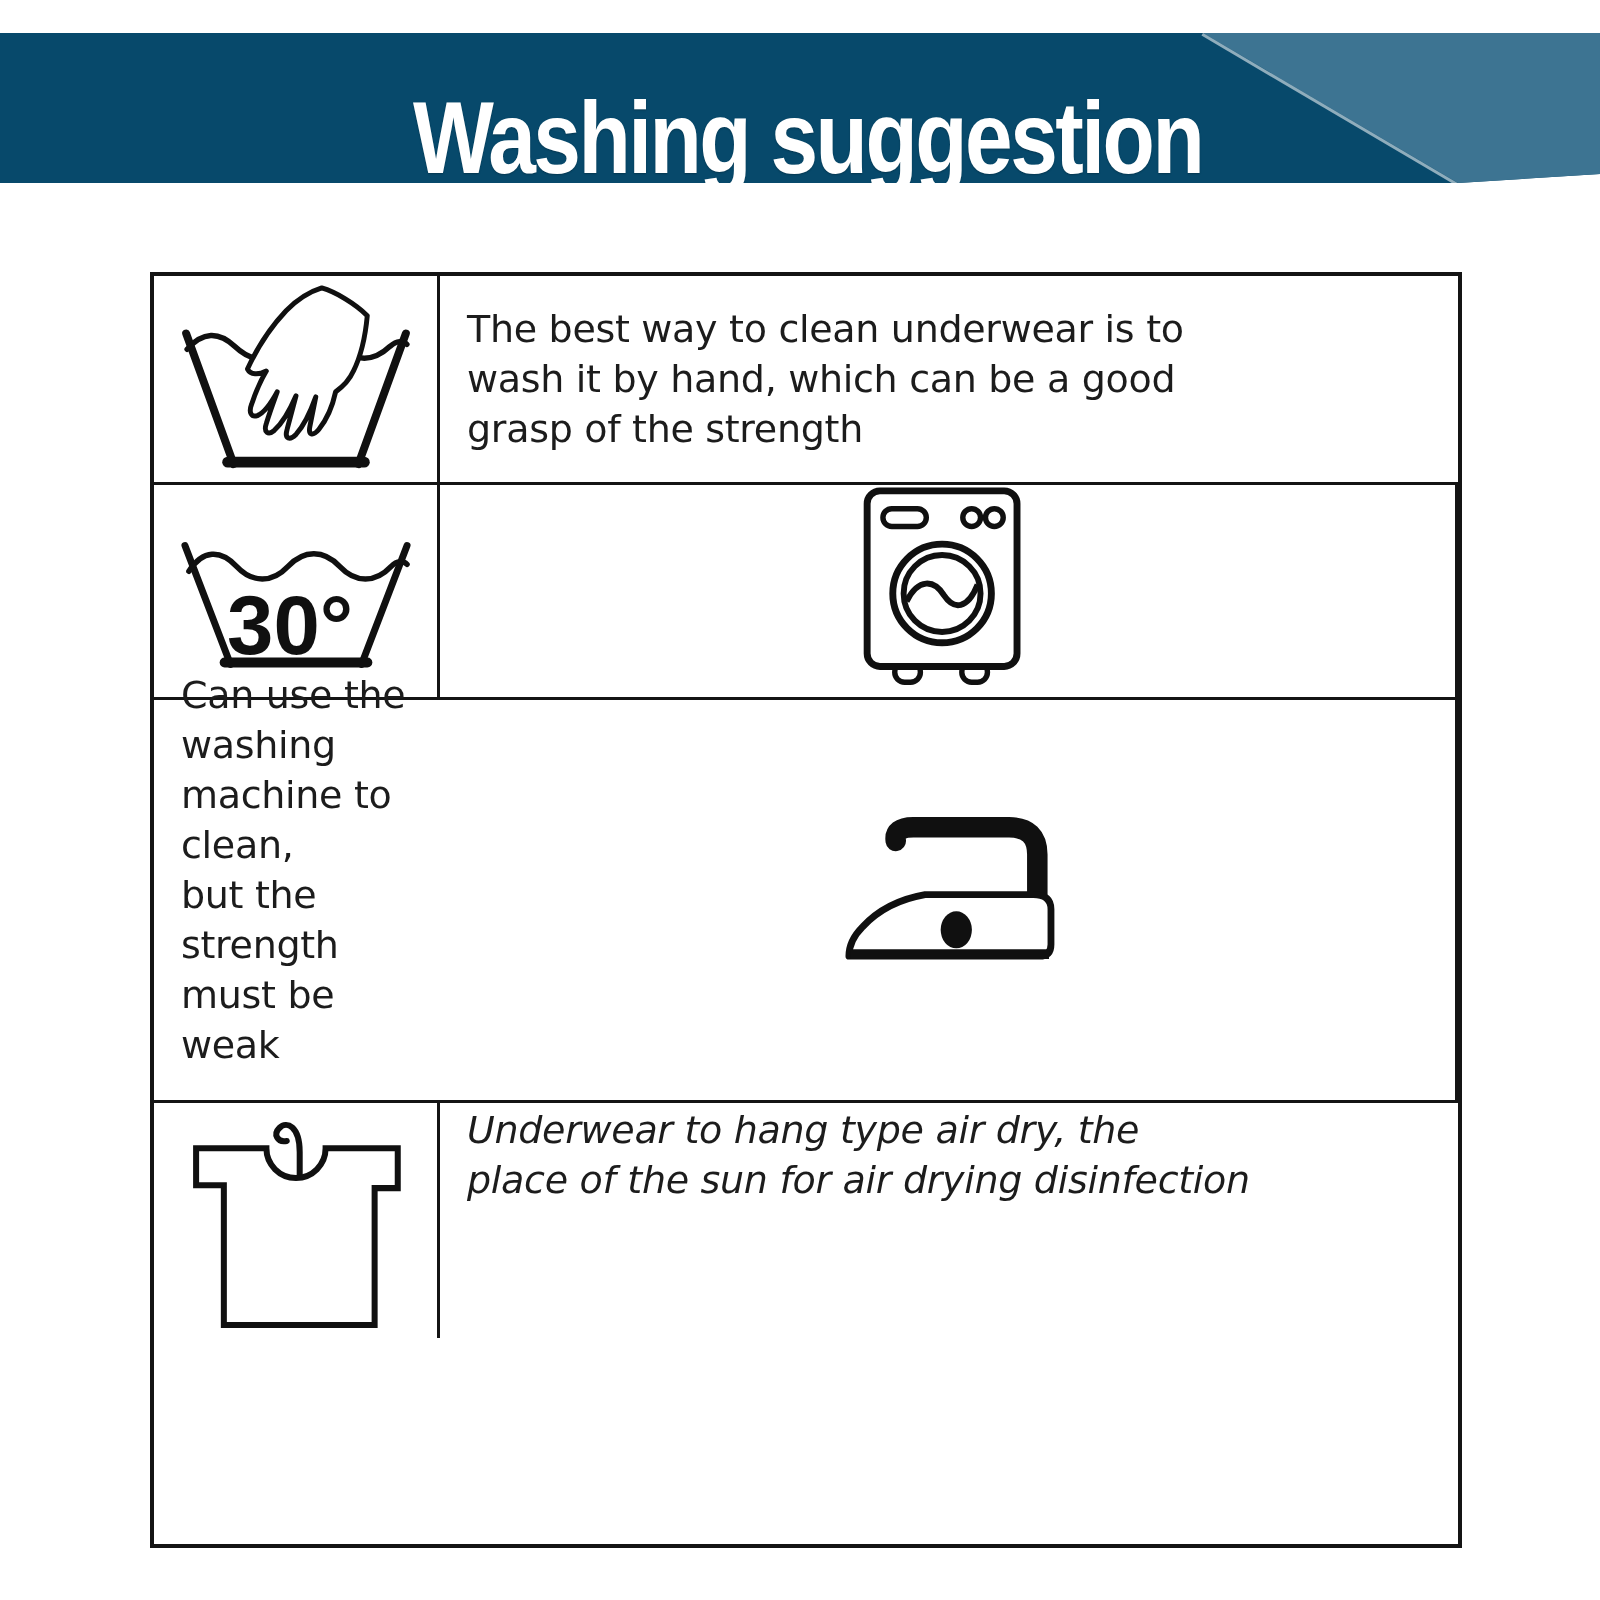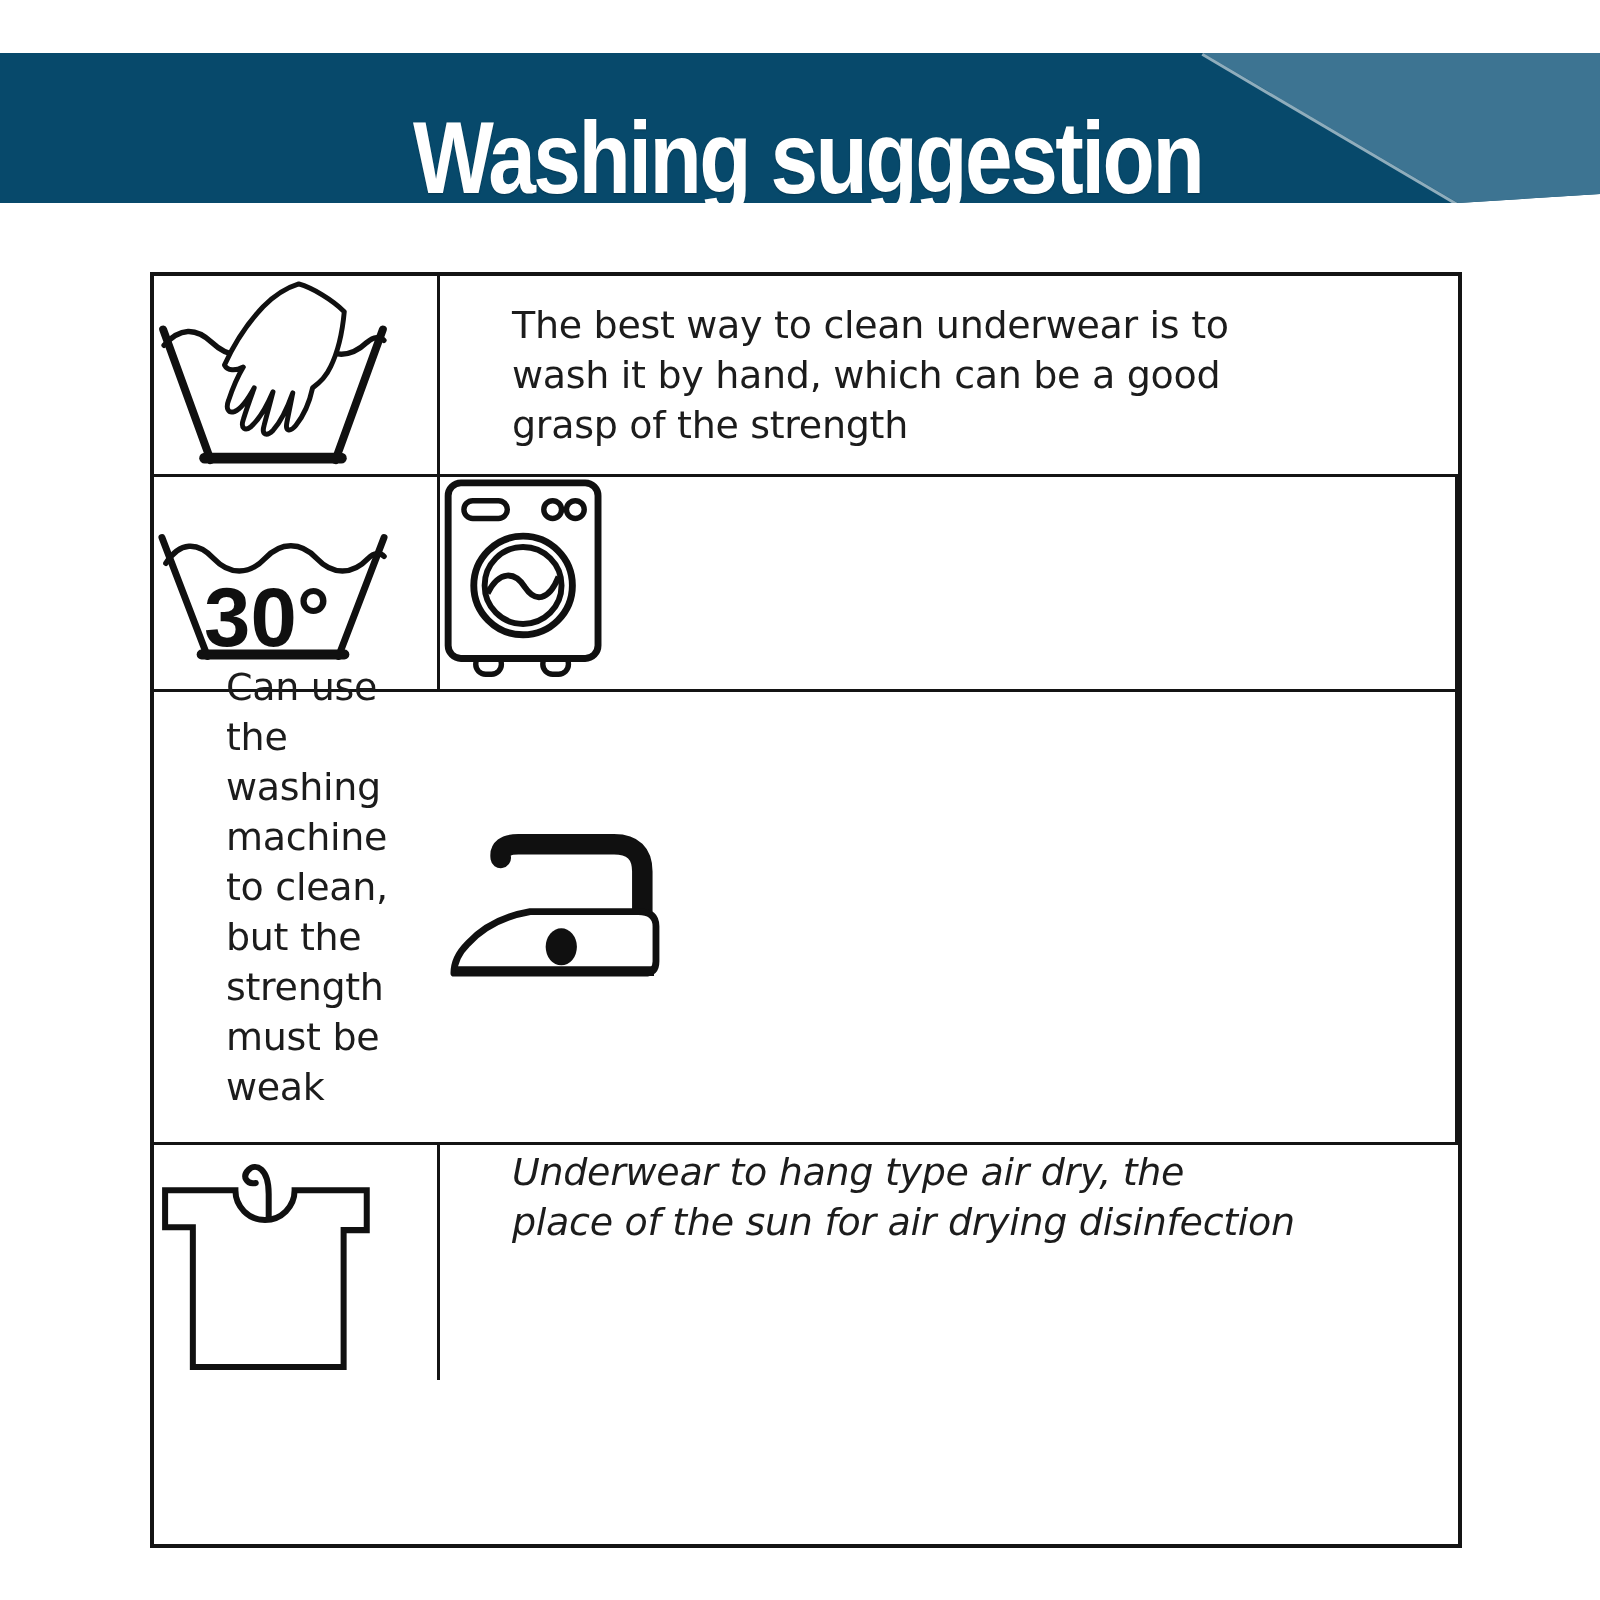--- a/index.html
+++ b/index.html
@@ -1,36 +1,36 @@
 <!DOCTYPE html>
 <html><head>
 <meta charset="utf-8">
 <style>
   html,body{margin:0;padding:0;background:#ffffff;}
   .page{position:relative;width:1600px;height:1600px;background:#ffffff;overflow:hidden;
         font-family:"Liberation Sans",sans-serif;}
 
   
   .banner{position:absolute;left:0;top:33px;width:1600px;height:150px;background:#07496b;
-          clip-path:polygon(0 0,1600px 0,1600px 141px,1458px 150px,0 150px);margin-top:20px;}
+          clip-path:polygon(0 0,1600px 0,1600px 141px,1458px 150px,0 150px);}
   .banner-light{position:absolute;left:0;top:0;width:1600px;height:150px;background:#3d7492;
           clip-path:polygon(1203px 0,1600px 0,1600px 150px,1458px 150px);}
   .banner-divider{position:absolute;left:1203px;top:0;width:298px;height:3px;
           background:rgba(255,255,255,.55);transform:rotate(30.5deg);transform-origin:0 0;}
   .banner h1{position:absolute;left:413px;top:30px;margin:0;color:#ffffff;
           font-size:102px;line-height:150px;font-weight:bold;letter-spacing:-3px;
           transform:scaleX(0.84);transform-origin:left center;white-space:nowrap;
           text-shadow:0 1px 2px rgba(0,0,0,.25);}
 
   
   .care-table{position:absolute;left:150px;top:272px;width:1312px;height:1276px;
           box-sizing:border-box;border:4px solid #141414;background:#fff;
           display:grid;grid-template-columns:286px 1fr;grid-template-rows:repeat(5,1fr);}
-  .icon-cell{border-right:3px solid #141414;display:flex;align-items:center;justify-content:flex-start;}
-  .text-cell{display:flex;align-items:center;padding-left:72px;padding-right:8px;}
+  .icon-cell{border-right:3px solid #141414;display:flex;align-items:center;justify-content:center;}
+  .text-cell{display:flex;align-items:center;padding-left:27px;padding-right:8px;}
   .row-border{border-top:3px solid #141414;}
   .care-text{margin:0;font-family:"DejaVu Sans",sans-serif;font-size:38px;line-height:50px;
           letter-spacing:-0.3px;color:#1c1c1c;white-space:pre-line;}
   .shift-sm{transform:translateY(-30px);}
   .shift-lg{transform:translateY(-66px);font-style:italic;}
   .nudge-dn{transform:translateY(12px);}
   svg{display:block;}
 </style>
 </head>
 <body>

